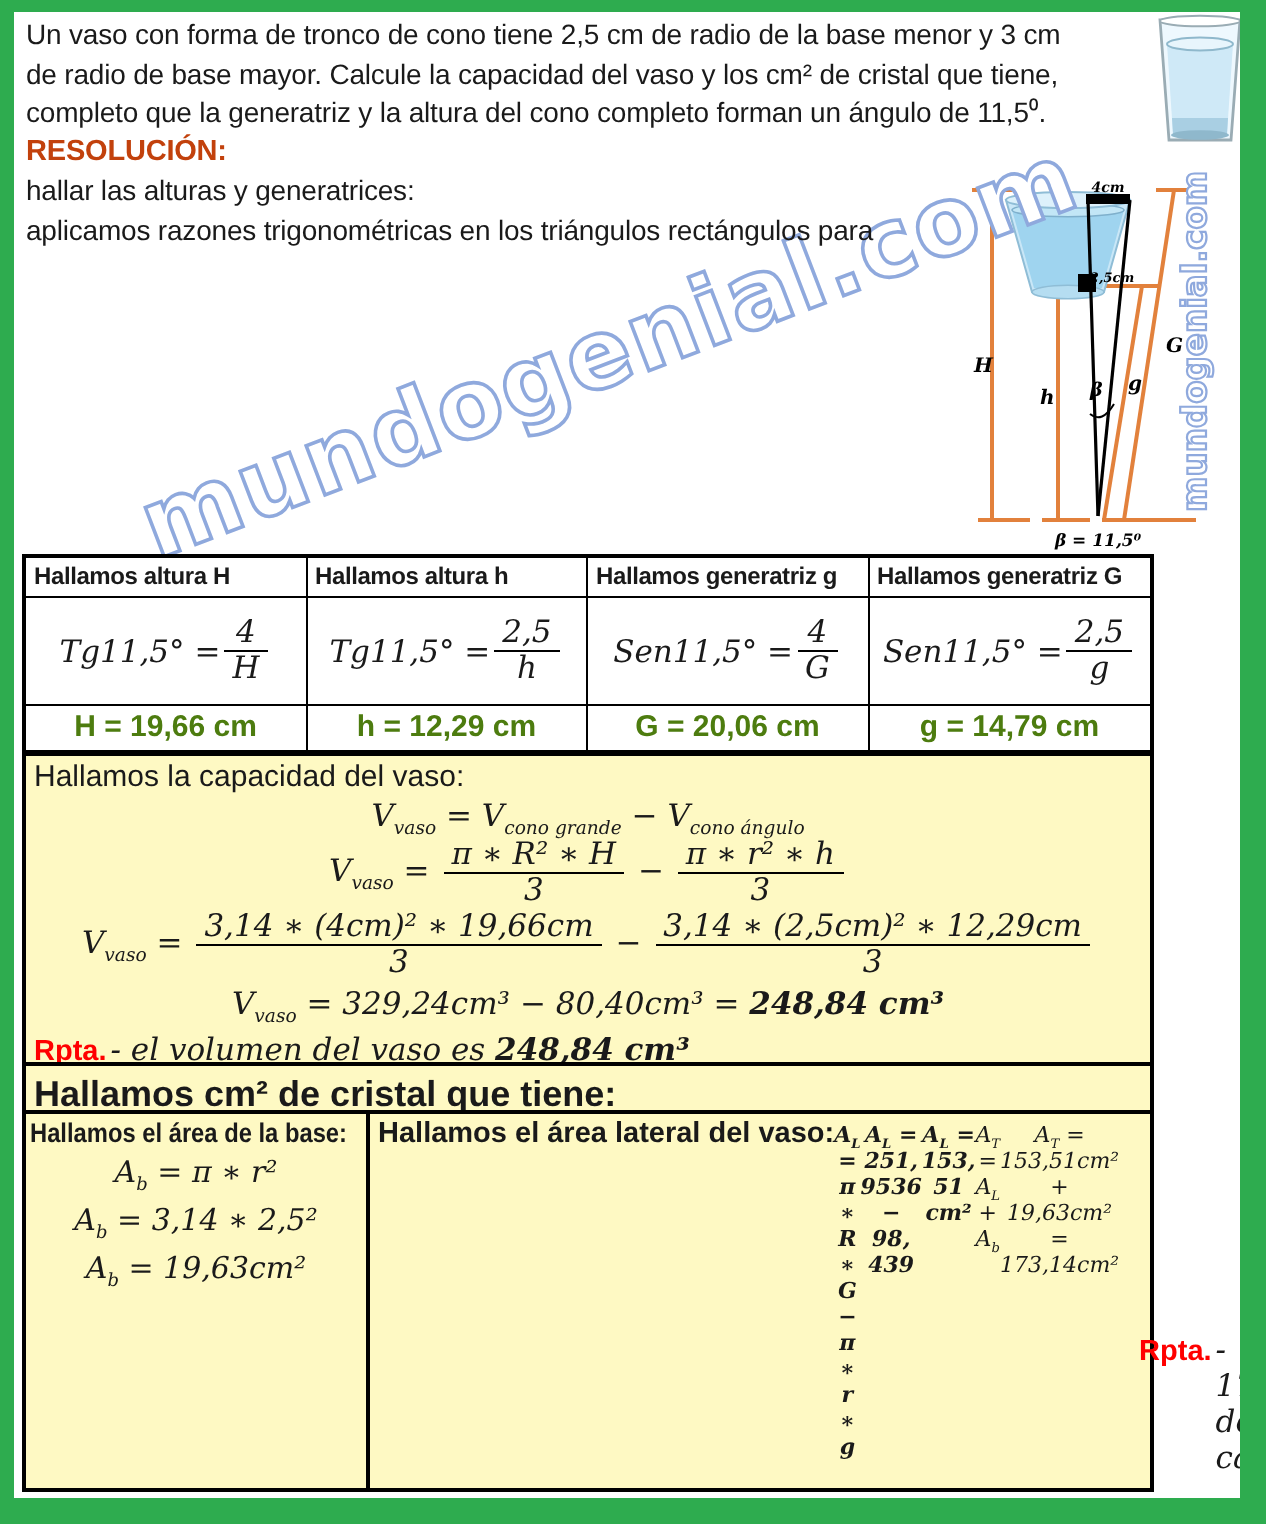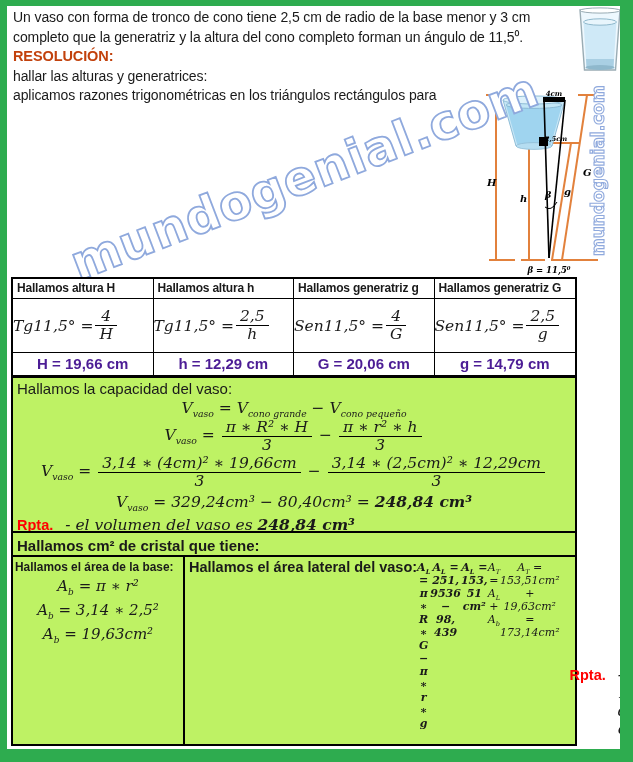--- a/index.html
+++ b/index.html
@@ -39,50 +39,51 @@
   .frac .fn{border-bottom:1.4px solid #000;padding:0 4px}
   .frac .fd{padding:0 4px}
   sub{font-size:60%;line-height:0}
 
   
   .tbl{position:absolute;left:11px;top:277px;width:566px;border:2px solid #000;background:#fff;z-index:4;
        display:grid;grid-template-columns:1fr 1fr 1fr 1fr;box-sizing:border-box}
   .tbl .cell{box-sizing:border-box}
   .tbl .br{border-right:1.6px solid #000}
   .tbl .hd{border-bottom:1.6px solid #000;font-weight:bold;font-size:12px;letter-spacing:-0.2px;padding:2px 0 3px 4px;white-space:nowrap;overflow:hidden}
-  .tbl .fm{height:54px;display:flex;align-items:center;justify-content:flex-start;border-bottom:1.6px solid #000;font-size:15.5px}
-  .tbl .rs{color:#4c1d95;font-weight:bold;font-size:15px;text-align:center;padding:2px 0 3px}
-
-  
-  .box{position:absolute;left:11px;width:566px;border:2px solid #000;background:#bef264;z-index:4;box-sizing:border-box}
+  .tbl .fm{height:54px;display:flex;align-items:center;justify-content:center;border-bottom:1.6px solid #000;font-size:15.5px}
+  .tbl .rs{color:#4d7c0f;font-weight:bold;font-size:15px;text-align:center;padding:2px 0 3px}
+
+  
+  .box{position:absolute;left:11px;width:566px;border:2px solid #000;background:#fef9c3;z-index:4;box-sizing:border-box}
   #capacity{top:376px;height:157px;overflow:hidden}
   .sec-title{font-size:15px;padding:2px 4px 1px}
   .mline{text-align:center;font-size:15.5px;padding:1px 0}
   .rpta{display:flex;align-items:baseline;padding:3px 4px 2px}
   .rpta .lab{color:#ff0000;font-weight:bold;font-size:14.5px;white-space:nowrap}
-  .rpta .txt{font-family:"DejaVu Serif",serif;font-style:italic;font-size:15.5px;margin-left:12px}
-
-  #crystalhdr{top:531px;height:26px;font-weight:bold;font-size:15px;padding:4px 4px}
+  .rpta .txt{font-family:"DejaVu Serif",serif;font-style:italic;font-size:15.5px;margin-left:2px}
+
+  #crystalhdr{top:531px;height:26px;font-weight:bold;font-size:18px;padding:4px 4px}
 
   #twocol{top:555px;height:191px;display:flex}
   .colL{width:172px;border-right:2px solid #000;box-sizing:border-box;padding:2px 2px}
   .colL .col-title{font-weight:bold;font-size:13.5px;white-space:nowrap;transform:scaleX(.88);transform-origin:left center}
   .colL .mline{font-size:15px;padding:3px 0}
   .colR{flex:1;display:flex;flex-direction:row;box-sizing:border-box;padding:2px 4px 4px}
   .colR .col-title{font-weight:bold;font-size:14.5px;white-space:nowrap}
   .colR .mline{font-size:11px;padding:1.5px 0}
   .colR .rpta{margin-top:auto;padding-left:10px}
 </style>
 </head>
 <body>
 
 <div class="frame"></div>
 
 <div class="problem">
   <div>Un vaso con forma de tronco de cono tiene 2,5 cm de radio de la base menor y 3 cm</div>
+  <div>de radio de base mayor. Calcule la capacidad del vaso y los cm² de cristal que tiene,</div>
   <div>completo que la generatriz y la altura del cono completo forman un ángulo de 11,5⁰.</div>
   <div class="res">RESOLUCIÓN:</div>
   <div>hallar las alturas y generatrices:</div>
   <div>aplicamos razones trigonométricas en los triángulos rectángulos para</div>
 </div>
 
 <svg class="glass-sm" viewBox="0 0 44 66">
   <path d="M2,3 L42,3 L37.5,63 L6.5,63 Z" fill="#eef8fe" stroke="#9aacb4" stroke-width="1.4"></path>
   <path d="M5.5,15 L38.5,15 L35.5,60 L8.5,60 Z" fill="#cfe9f7"></path>
   <ellipse cx="22" cy="15" rx="16.5" ry="3.2" fill="#e8f5fc" stroke="#8fb8cc" stroke-width="1"></ellipse>
@@ -160,21 +161,21 @@
       </span></div>
 
   <div class="cell rs br">H = 19,66 cm</div>
   <div class="cell rs br">h = 12,29 cm</div>
   <div class="cell rs br">G = 20,06 cm</div>
   <div class="cell rs">g = 14,79 cm</div>
 </div>
 
 <div class="box" id="capacity">
   <div class="sec-title">Hallamos la capacidad del vaso:</div>
-  <div class="mline math">V<sub>vaso</sub> = V<sub>cono grande</sub> − V<sub>cono pequeño</sub></div>
+  <div class="mline math">V<sub>vaso</sub> = V<sub>cono grande</sub> − V<sub>cono ángulo</sub></div>
   <div class="mline math">V<sub>vaso</sub> = <span class="frac">
         <span class="fn">π ∗ R² ∗ H</span>
         <span class="fd">3</span>
       </span> − <span class="frac">
         <span class="fn">π ∗ r² ∗ h</span>
         <span class="fd">3</span>
       </span></div>
   <div class="mline math">V<sub>vaso</sub> = <span class="frac">
         <span class="fn">3,14 ∗ (4cm)² ∗ 19,66cm</span>
         <span class="fd">3</span>

